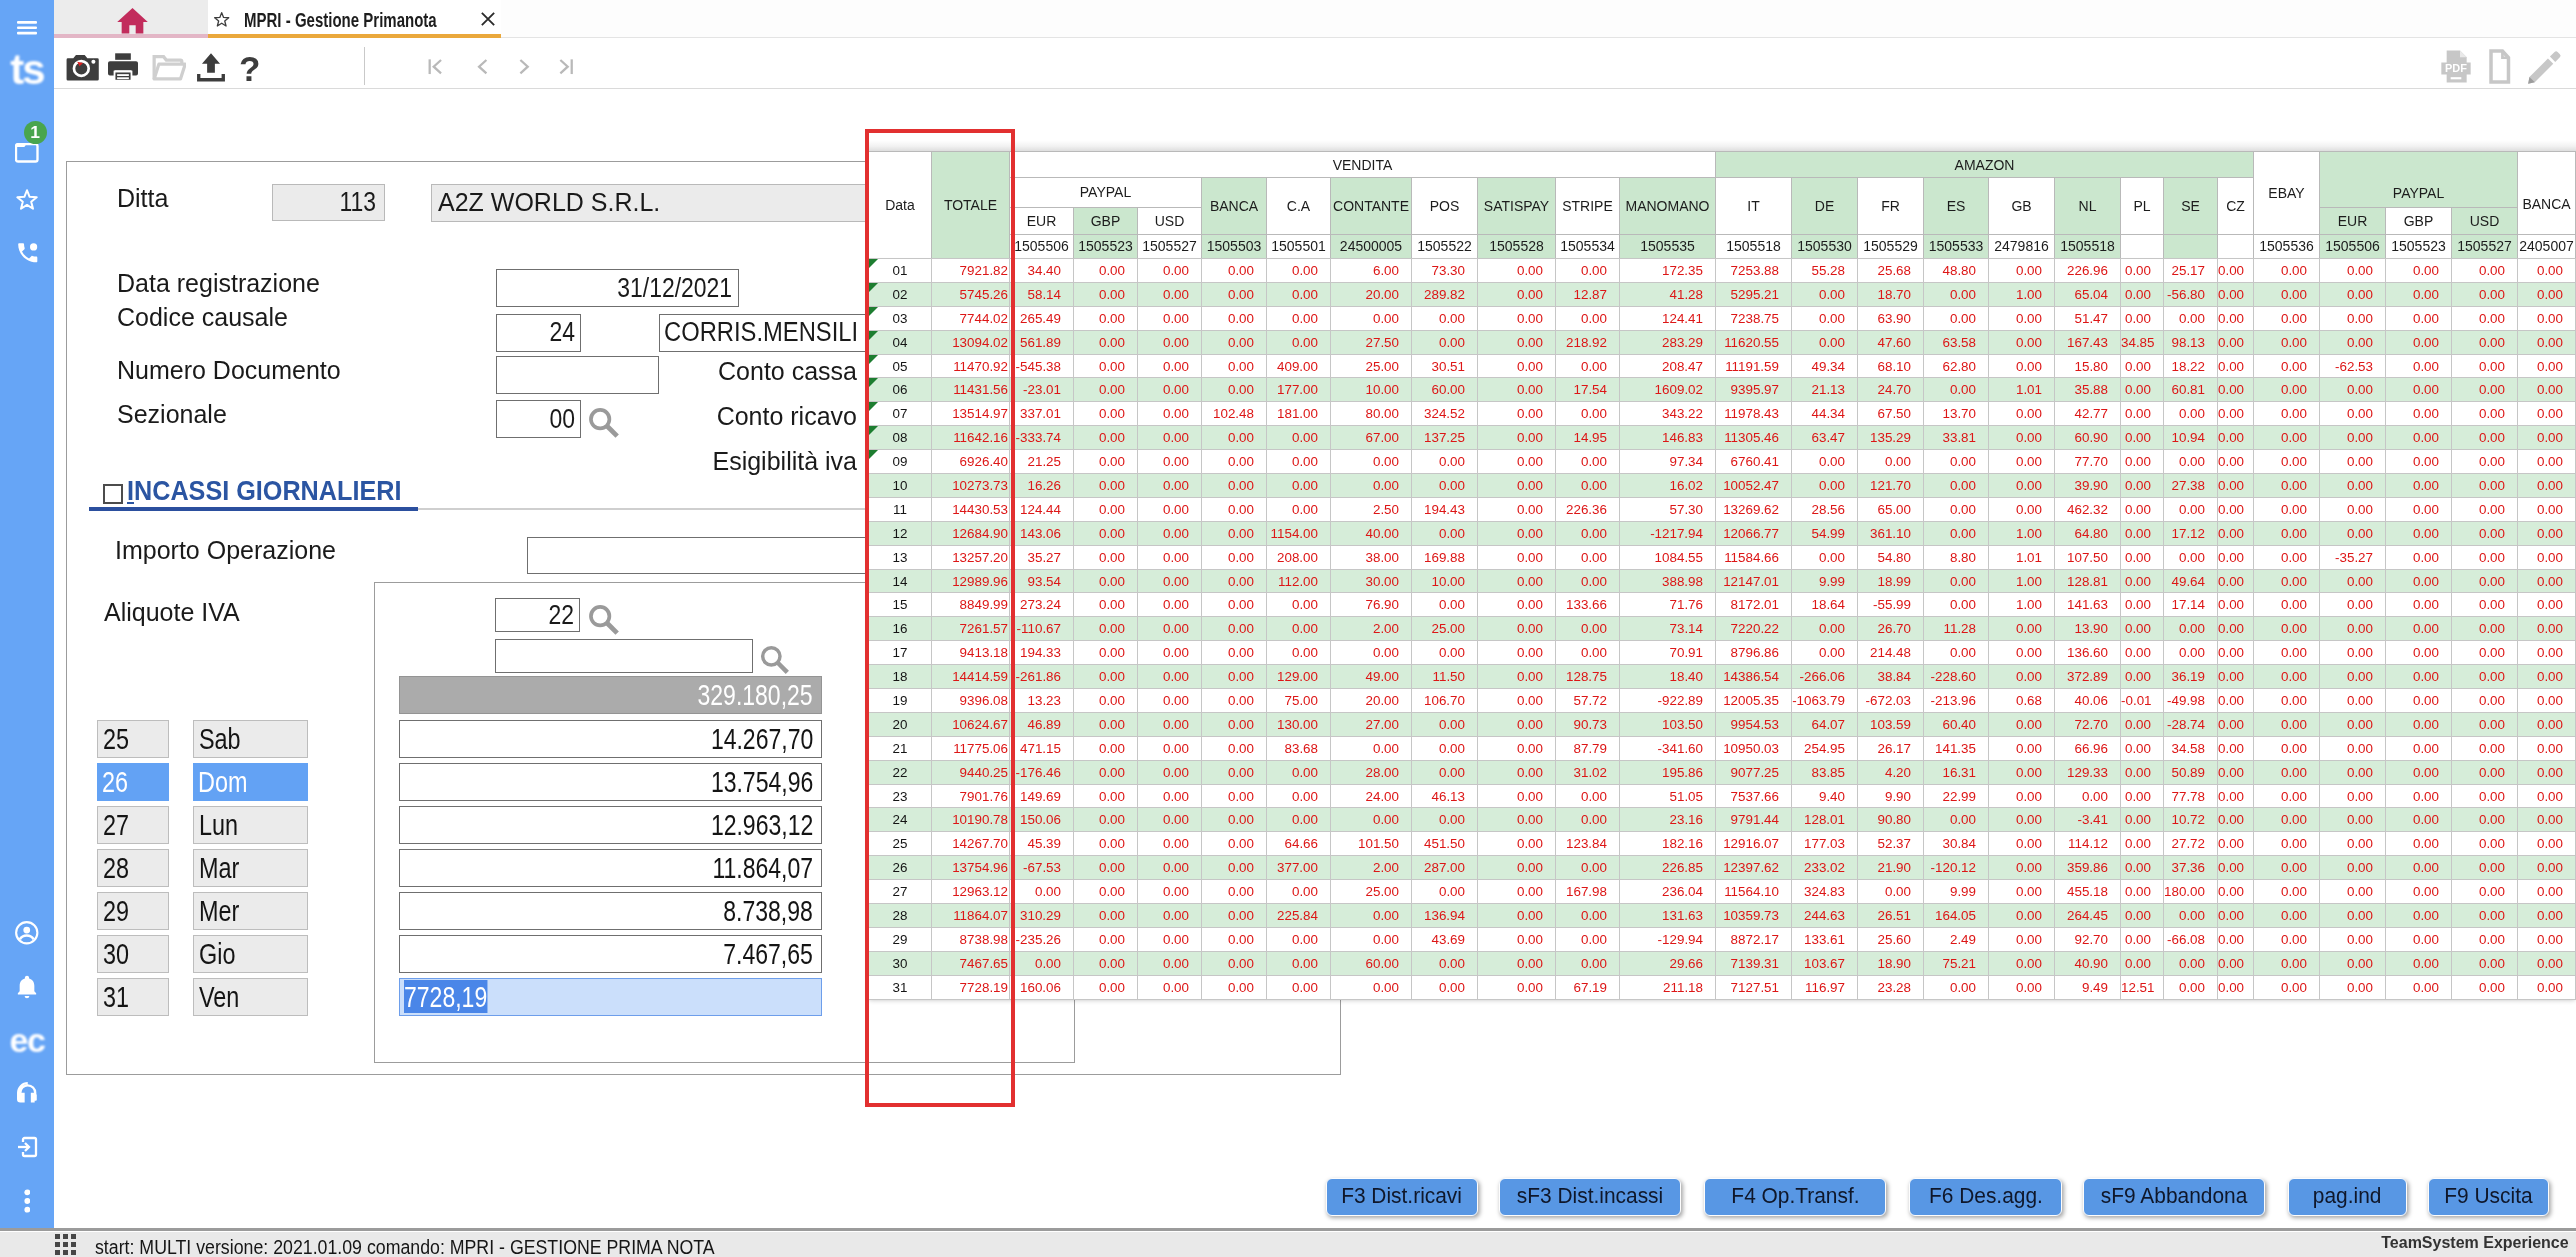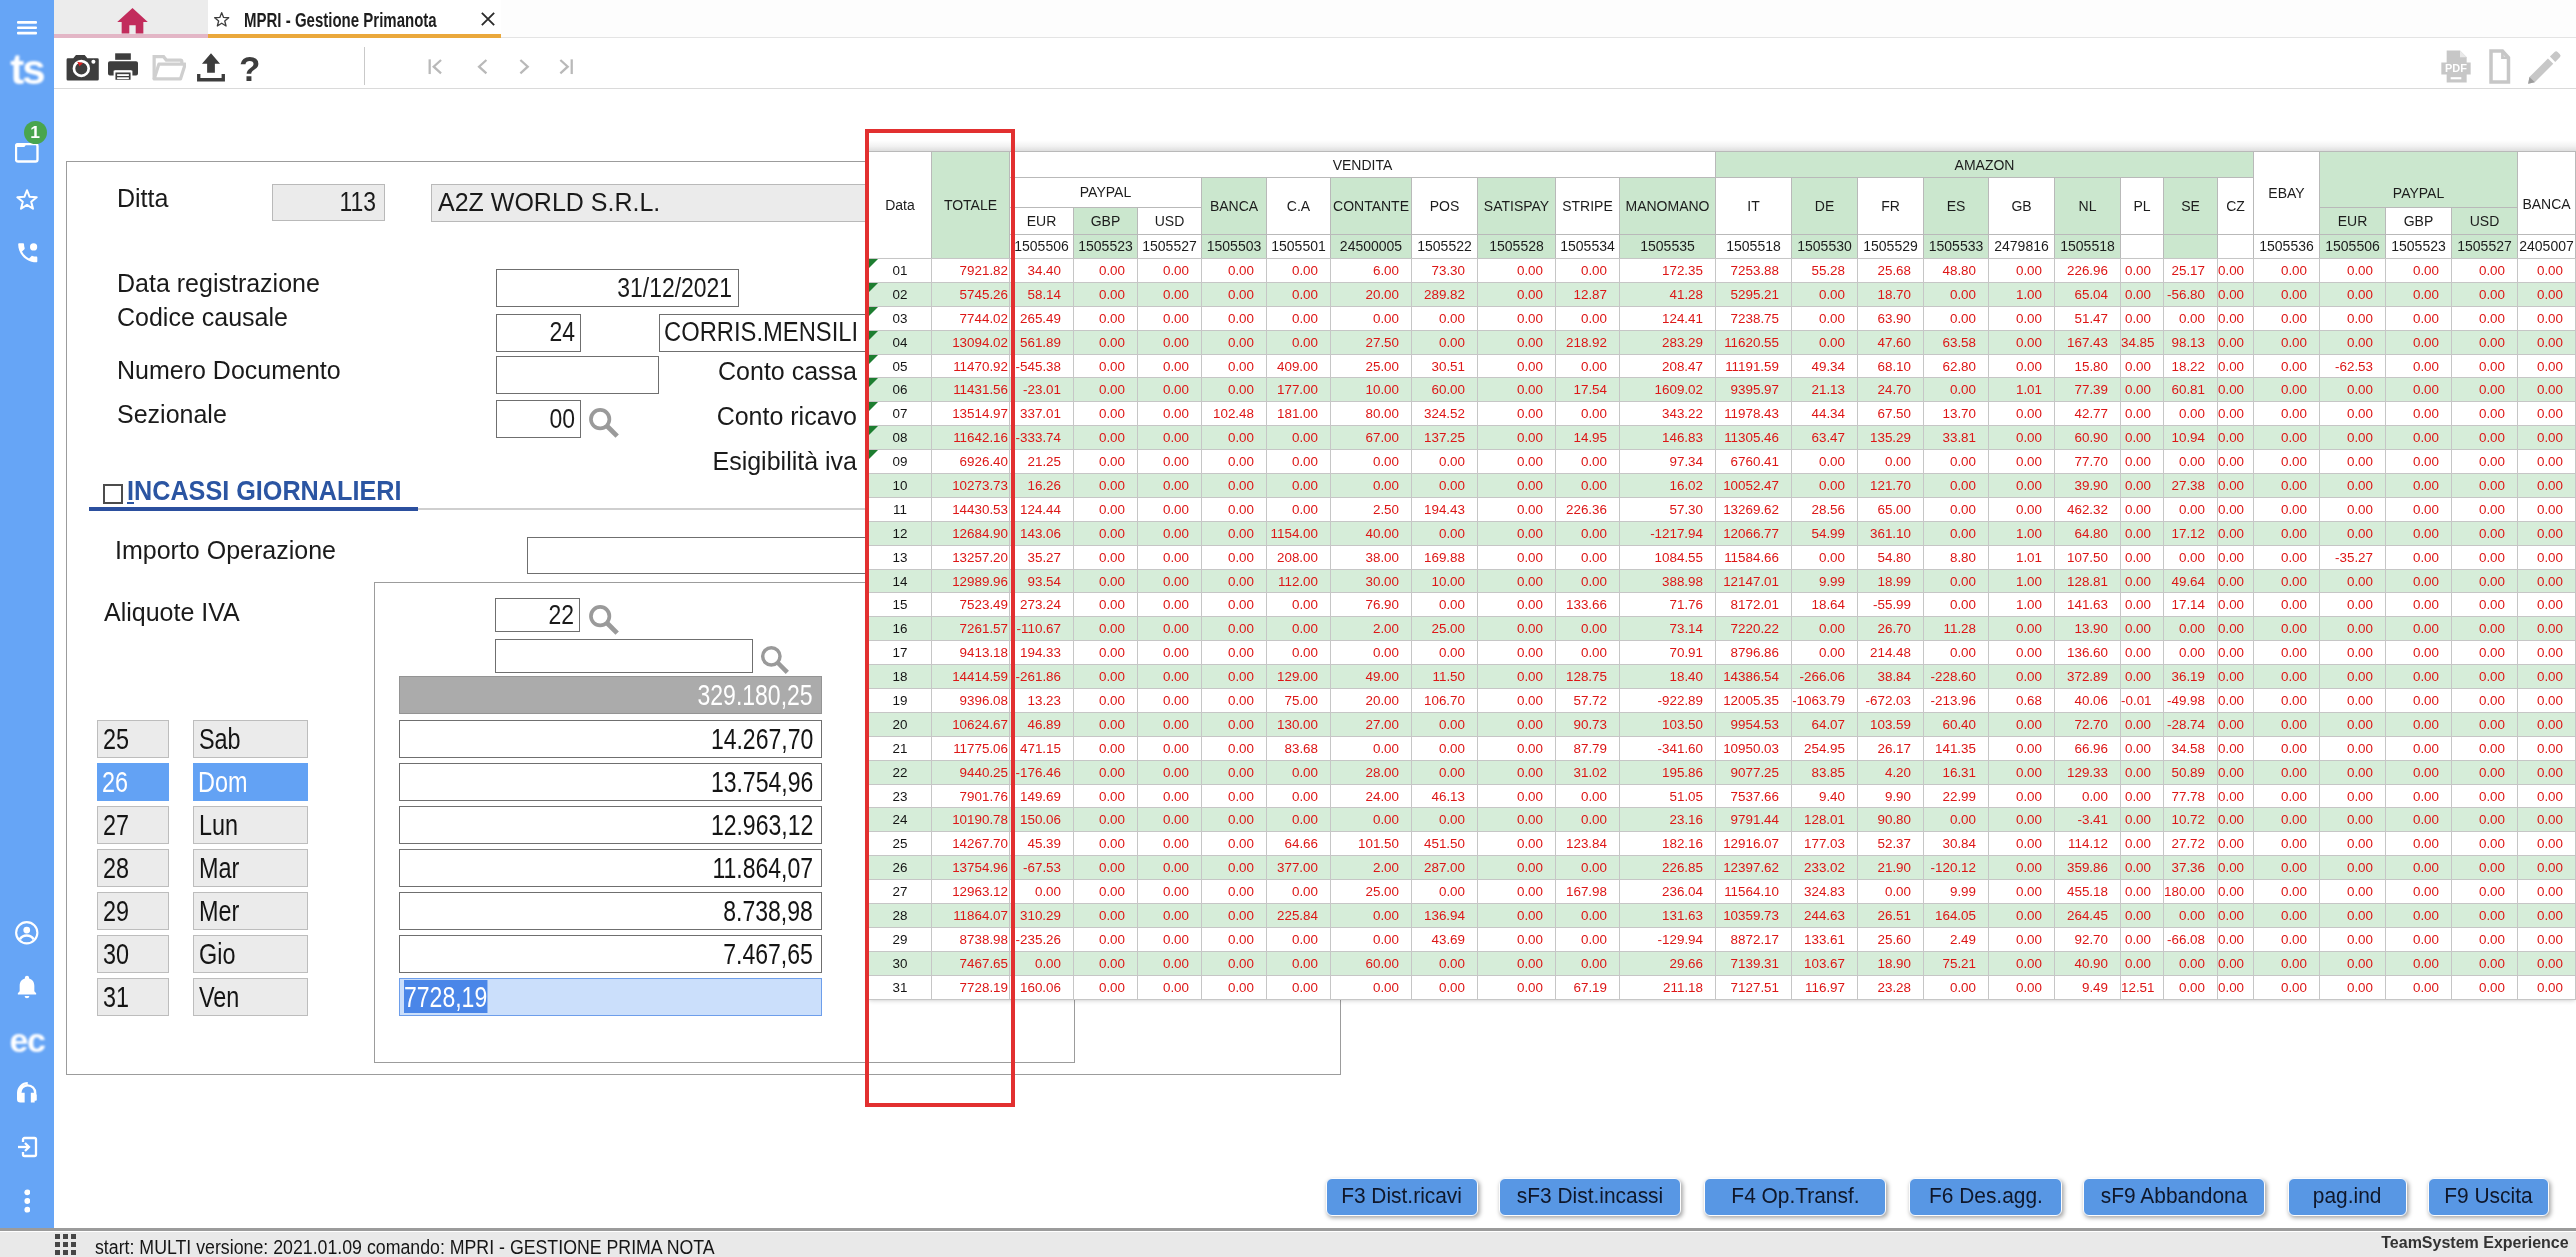--- a/index.html
+++ b/index.html
@@ -533,21 +533,21 @@
           <td class="nc">10.00</td>
           <td class="nc">60.00</td>
           <td class="nc">0.00</td>
           <td class="nc">17.54</td>
           <td class="nc">1609.02</td>
           <td class="nc">9395.97</td>
           <td class="nc">21.13</td>
           <td class="nc">24.70</td>
           <td class="nc">0.00</td>
           <td class="nc">1.01</td>
-          <td class="nc">77.39</td>
+          <td class="nc">35.88</td>
           <td class="nc">0.00</td>
           <td class="nc">60.81</td>
           <td class="nc">0.00</td>
           <td class="nc">0.00</td>
           <td class="nc">0.00</td>
           <td class="nc">0.00</td>
           <td class="nc">0.00</td>
           <td class="nc">0.00</td>
         </tr>
         <tr class="odd">
@@ -769,21 +769,21 @@
           <td class="nc">49.64</td>
           <td class="nc">0.00</td>
           <td class="nc">0.00</td>
           <td class="nc">0.00</td>
           <td class="nc">0.00</td>
           <td class="nc">0.00</td>
           <td class="nc">0.00</td>
         </tr>
         <tr class="odd">
           <td class="dc">15</td>
-          <td class="nc tot">7523.49</td>
+          <td class="nc tot">8849.99</td>
           <td class="nc">273.24</td>
           <td class="nc">0.00</td>
           <td class="nc">0.00</td>
           <td class="nc">0.00</td>
           <td class="nc">0.00</td>
           <td class="nc">76.90</td>
           <td class="nc">0.00</td>
           <td class="nc">0.00</td>
           <td class="nc">133.66</td>
           <td class="nc">71.76</td>

